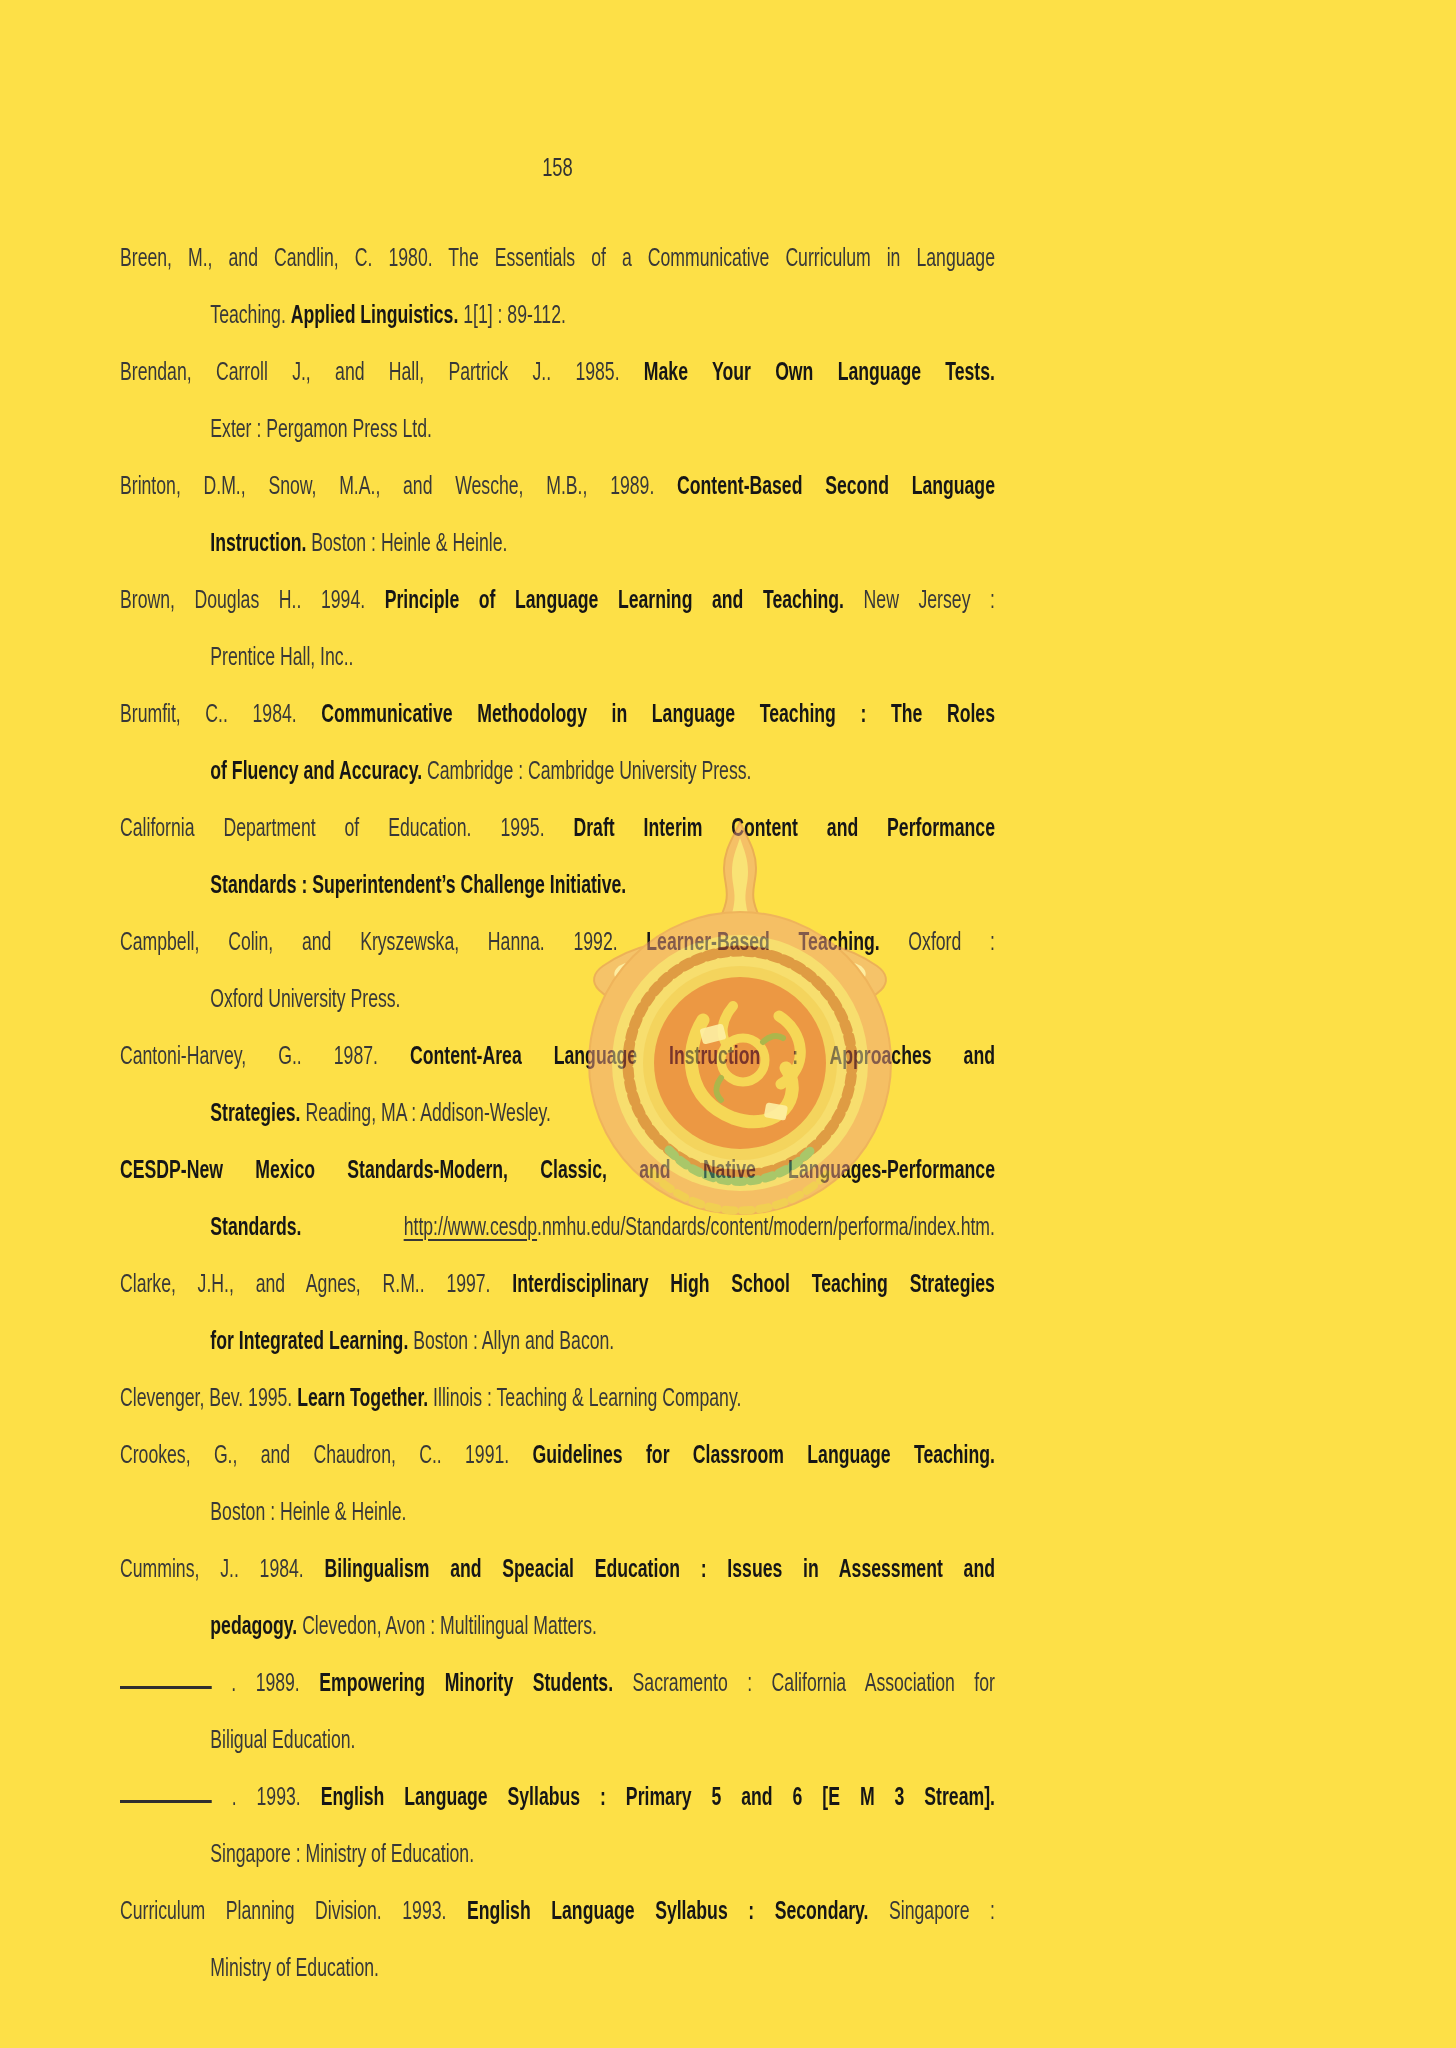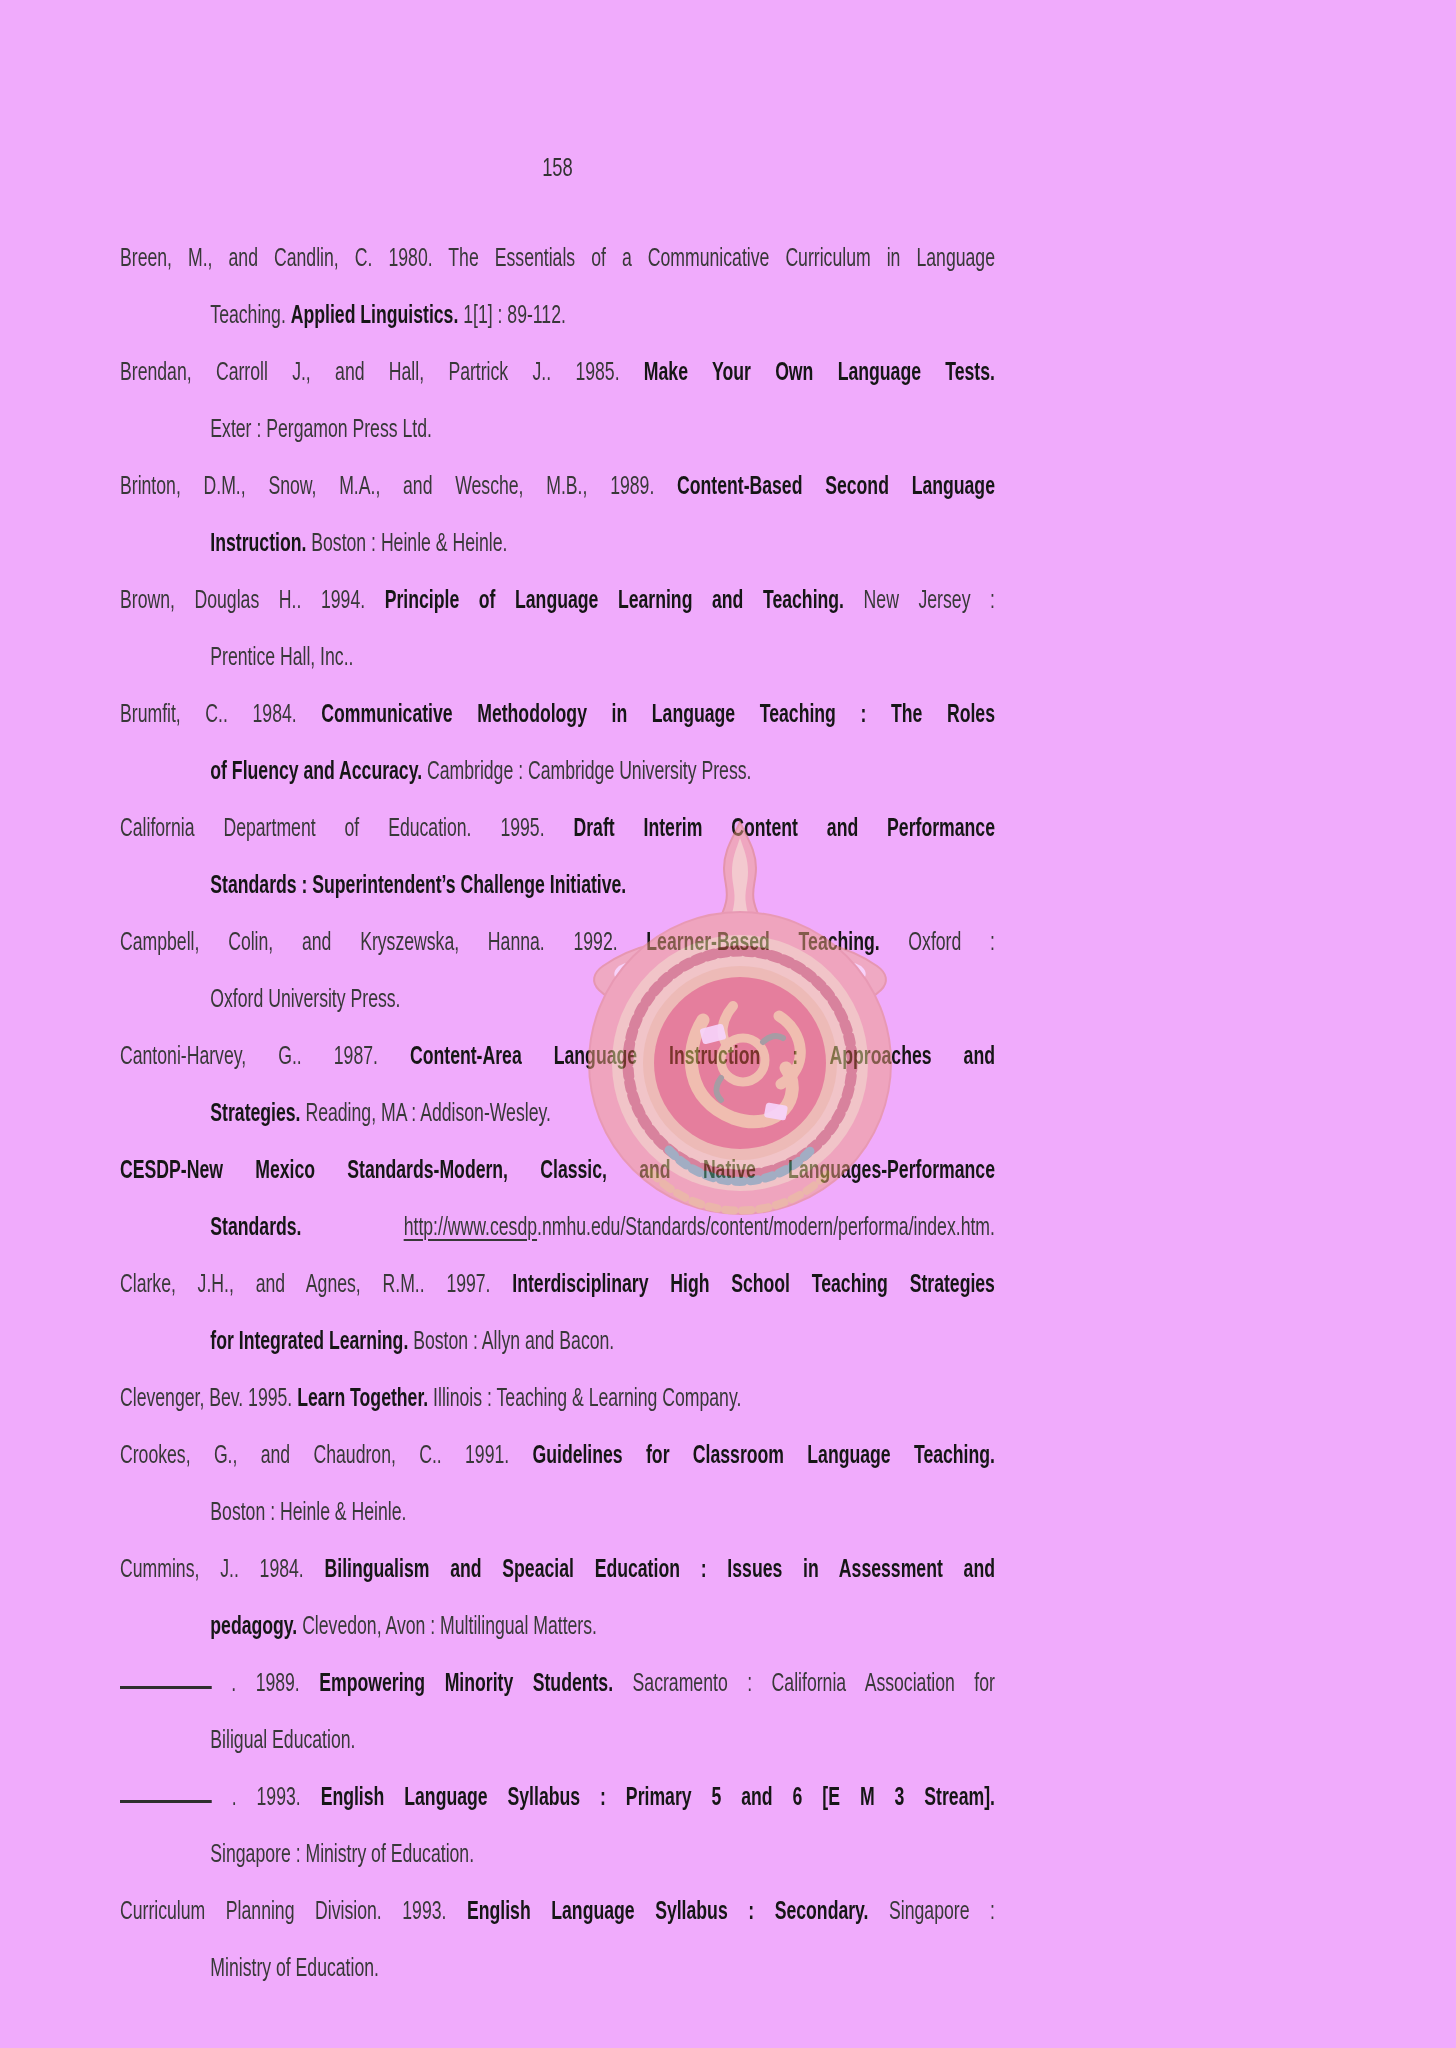--- a/index.html
+++ b/index.html
@@ -10,21 +10,21 @@
   body {
     width: 1456px;
     height: 2048px;
     position: relative;
     overflow: hidden;
     font-family: "Liberation Sans", sans-serif;
   }
   #sheet {
     position: absolute;
     inset: 0;
-    background: #f0abfc;
+    background: #fde047;
   }
   
   #textblock {
     position: absolute;
     left: 120px;
     top: 148px;
     width: 1240px;
     transform: scaleX(0.7056);
     transform-origin: 0 0;
     color: #383838;

